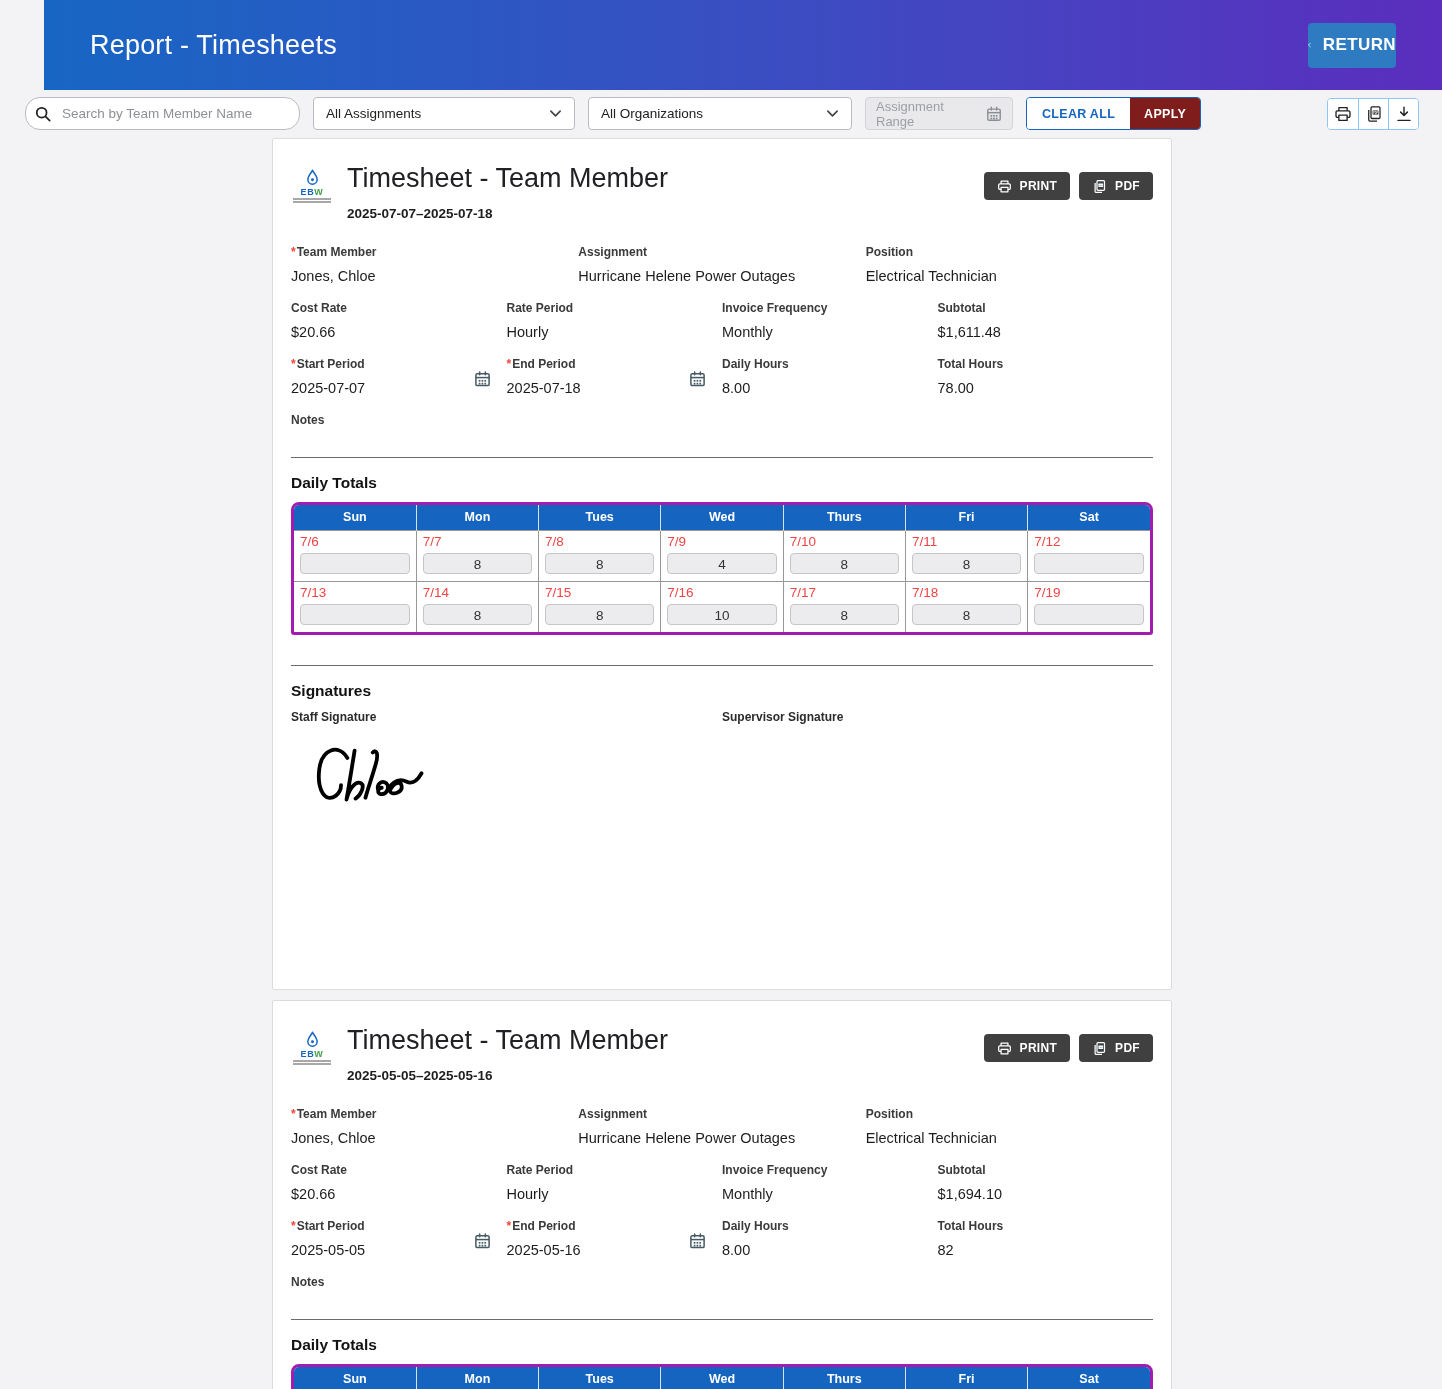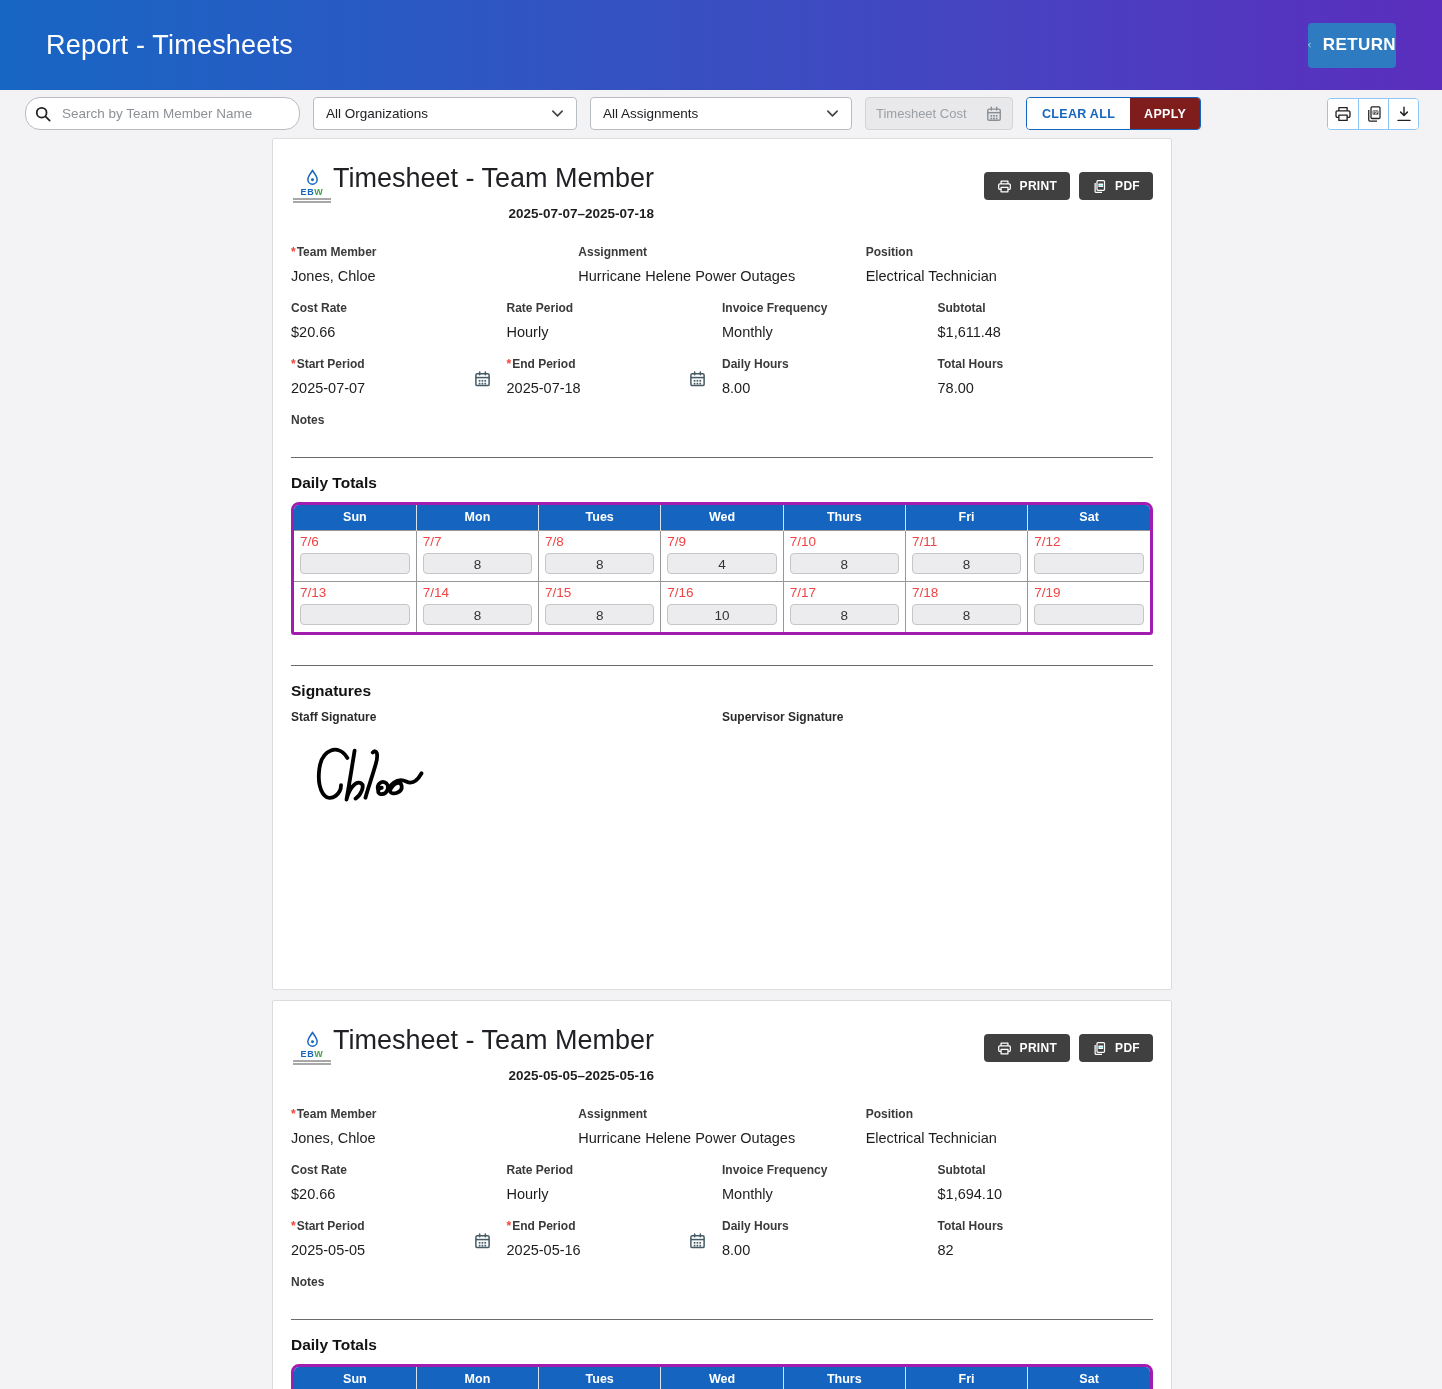--- a/index.html
+++ b/index.html
@@ -1,21 +1,21 @@
 <!DOCTYPE html>
 <html><head>
 <meta charset="utf-8">
 <style>
   * { margin:0; padding:0; box-sizing:border-box; }
   html,body { width:1442px; height:1389px; overflow:hidden; background:#f3f3f5;
     font-family:"Liberation Sans", sans-serif; color:#1d1d1d; }
 
   
   .app-header { height:90px; background:linear-gradient(90deg,#1766c4 0%,#3d4cc2 55%,#5b2ebe 100%);
-    display:flex; align-items:center; padding:0 46px; }
+    display:flex; align-items:center; padding:0 46px;margin-left:44px; }
   .app-title { color:#fff; font-size:27px; font-weight:500; letter-spacing:.2px; }
   .return-btn { margin-left:auto; width:88px; height:45px; background:#2e7bc2; border:none;
     border-radius:4px; color:#fff; font-family:inherit; font-size:17px; font-weight:700; letter-spacing:.4px;
     display:flex; align-items:center; justify-content:center; gap:12px; cursor:pointer; }
   .return-btn svg { width:12px; height:16px; }
 
   
   .filter-bar { display:flex; align-items:center; margin:7px 23px 0 25px; gap:13px; }
   .search-box { width:275px; height:33px; background:#fff; border:1px solid #b9bcc0; border-radius:15px;
     display:flex; align-items:center; padding:0 9px; gap:11px; }
@@ -44,21 +44,21 @@
 
   
   .card { width:900px; margin:8px 0 10px 272px; background:#fff; border:1px solid #dcdcde;
     border-radius:2px; padding:24px 18px 24px; min-height:806px; }
   .card-head { display:flex; align-items:flex-start; }
   .logo { width:42px; margin-top:6px; text-align:center; }
   .logo svg { width:13px; height:17px; display:block; margin:0 auto; }
   .logo-text { font-size:9px; font-weight:800; letter-spacing:.6px; margin-top:1px; }
   .logo-text .lt-b { color:#1565c0; } .logo-text .lt-g { color:#43a047; }
   .logo-lines i { display:block; height:2px; background:#a8a8a8; margin:1px 2px 0; }
-  .title-block { margin-left:0;text-align:right; }
+  .title-block { margin-left:14px; }
   .card-title { font-size:27px; font-weight:400; color:#202124; }
   .date-range { font-size:13.5px; font-weight:700; color:#1d1d1d; margin-top:12px; }
   .head-actions { margin-left:auto; margin-top:9px; display:flex; gap:9px; }
   .cyan-btn { background:#404040; color:#fff; border:none; border-radius:4px; height:28px; padding:0 13px;
     font-family:inherit; font-size:12px; font-weight:700; letter-spacing:.3px; display:flex; align-items:center; gap:8px; cursor:pointer; }
   .cyan-btn svg { width:15px; height:15px; }
 
   .fields { margin-top:24px; }
   .frow { display:grid; margin-bottom:17px; }
   .cols3 { grid-template-columns:1fr 1fr 1fr; }
@@ -101,34 +101,34 @@
 </header>
 
 <div class="filter-bar">
   <div class="search-box">
     <svg viewBox="0 0 18 18">
         <circle cx="7.5" cy="7.5" r="5.5" fill="none" stroke="#222" stroke-width="2"></circle>
         <path d="M12 12 L16.5 16.5" stroke="#222" stroke-width="2" stroke-linecap="round"></path>
       </svg>
     <input type="text" placeholder="Search by Team Member Name" style="">
   </div>
+  <div class="sel sel-asn">
+    <span class="sel-label">All Assignments</span>
+    <svg viewBox="0 0 14 14">
+        <path d="M2 4.5 L7 9.5 L12 4.5" fill="none" stroke="#444" stroke-width="1.8" stroke-linecap="round" stroke-linejoin="round"></path>
+      </svg>
+  </div>
   <div class="sel sel-org">
     <span class="sel-label">All Organizations</span>
     <svg viewBox="0 0 14 14">
         <path d="M2 4.5 L7 9.5 L12 4.5" fill="none" stroke="#444" stroke-width="1.8" stroke-linecap="round" stroke-linejoin="round"></path>
       </svg>
   </div>
-  <div class="sel sel-asn">
-    <span class="sel-label">All Assignments</span>
-    <svg viewBox="0 0 14 14">
-        <path d="M2 4.5 L7 9.5 L12 4.5" fill="none" stroke="#444" stroke-width="1.8" stroke-linecap="round" stroke-linejoin="round"></path>
-      </svg>
-  </div>
   <div class="range-box">
-    <span class="ph">Timesheet Cost</span>
+    <span class="ph">Assignment Range</span>
     <svg viewBox="0 0 18 18">
         <rect x="2" y="3.5" width="14" height="12.5" rx="1.5" fill="none" stroke="#8a8f96" stroke-width="1.6"></rect>
         <path d="M2 7.5 H16" stroke="#8a8f96" stroke-width="1.6"></path>
         <path d="M6 1.5 V4.5 M12 1.5 V4.5" stroke="#8a8f96" stroke-width="1.6" stroke-linecap="round"></path>
         <g fill="#8a8f96">
           <rect x="5" y="10" width="2" height="2"></rect>
           <rect x="8" y="10" width="2" height="2"></rect>
           <rect x="11" y="10" width="2" height="2"></rect>
           <rect x="5" y="13" width="2" height="2"></rect>
           <rect x="8" y="13" width="2" height="2"></rect>

